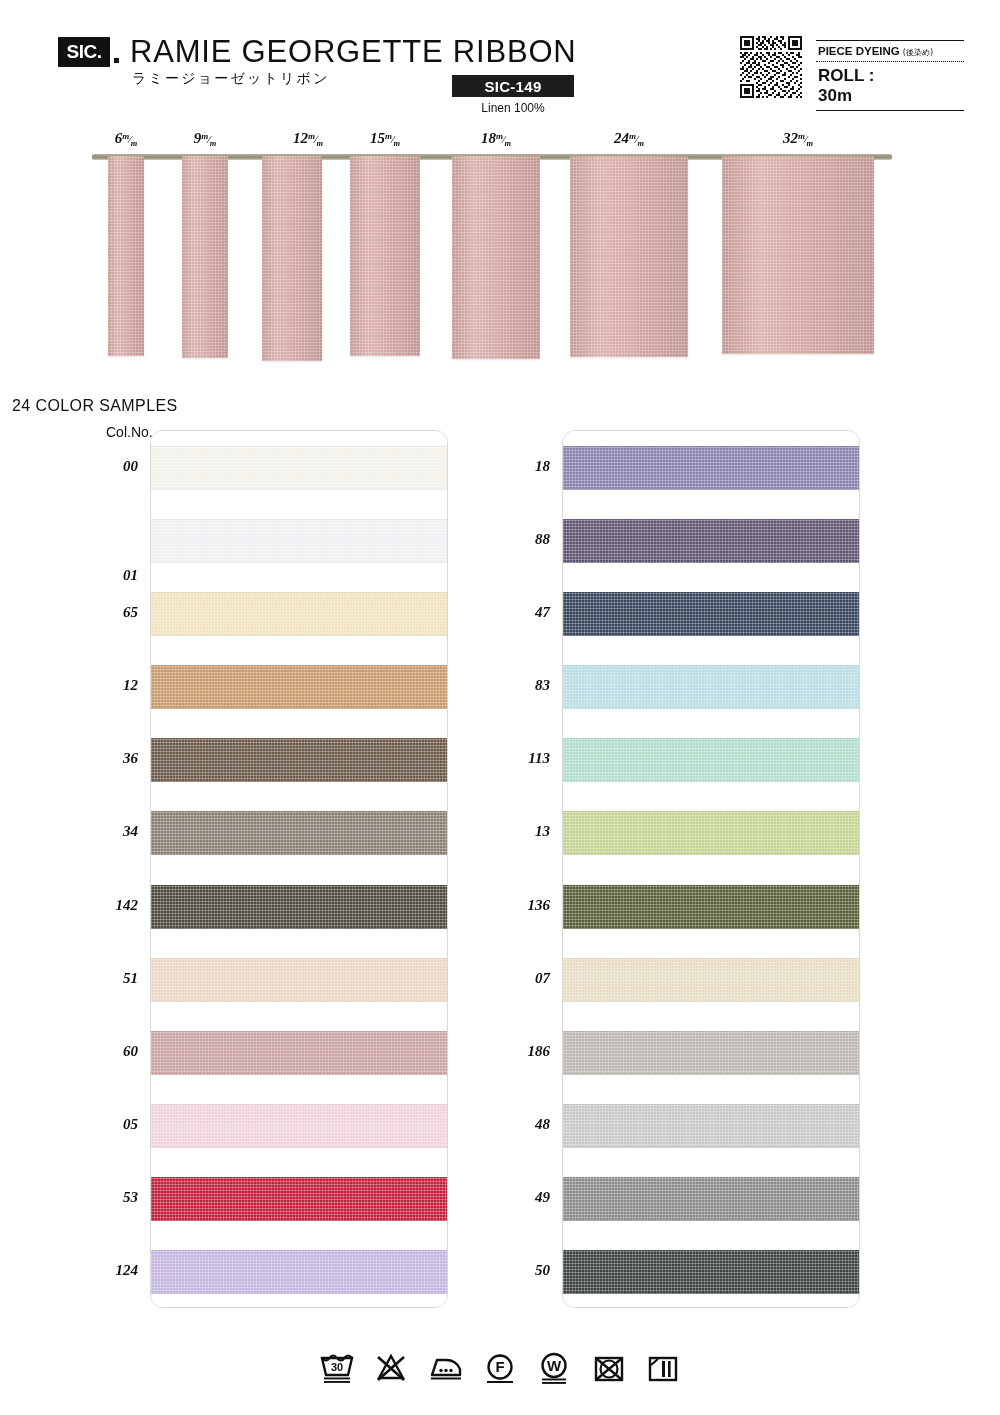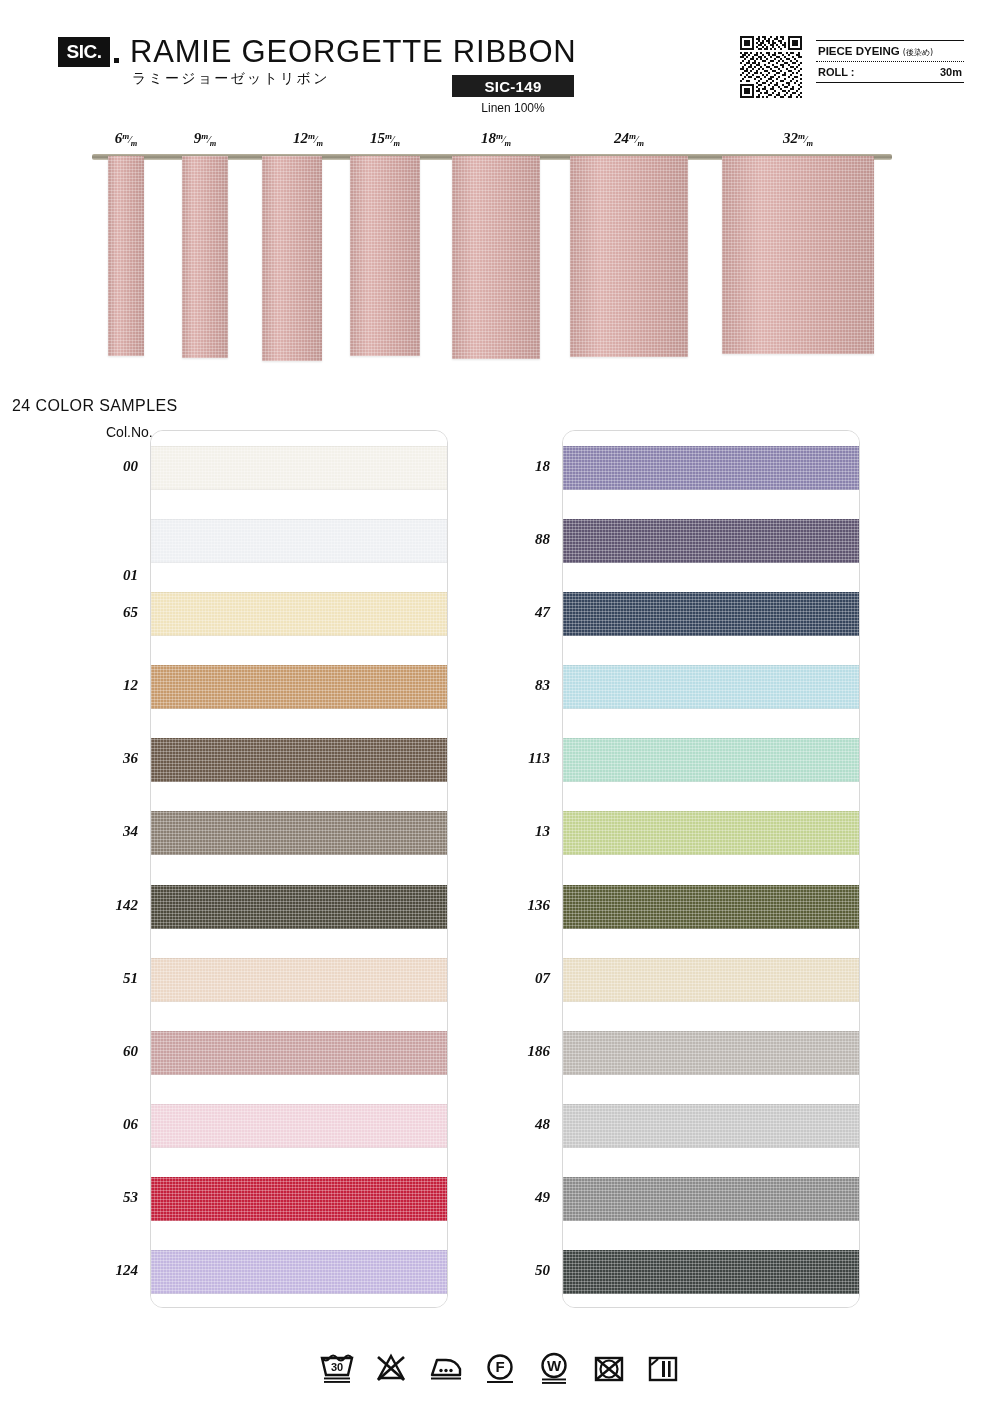--- a/index.html
+++ b/index.html
@@ -67,22 +67,22 @@
   .spec { position:absolute; left:816px; top:34px; width:148px; }
   .spec .rule-top { border-top:1.4px solid #111; }
   .spec .row1 {
     padding:4px 2px 3px 2px; font-size:11.5px; font-weight:bold;
     display:flex; align-items:baseline; white-space:nowrap;
   }
   .spec .row1 .jp { font-size:8px; font-weight:normal; margin-left:3px;
     font-family:"DejaVu Sans", sans-serif; }
   .spec .dotted { border-top:1.6px dotted #111; }
   .spec .row2 {
-    padding:4px 2px 4px 2px; font-size:11px; font-weight:bold;
-    display:flex; justify-content:space-between; white-space:nowrap;
+    padding:4px 2px 4px 2px; font-size:17px; font-weight:bold;
+    display:flex; justify-content:space-between; white-space:nowrap;flex-direction:column;
   }
   .spec .rule-bot { border-top:1.4px solid #111; }
 
   
   .widths { position:absolute; left:0; top:130px; width:1000px; height:240px; }
   .w-label {
     position:absolute; top:0; font-size:15px; font-weight:bold; font-style:italic;
     font-family:"Liberation Serif", serif; white-space:nowrap; text-align:center;
   }
   .w-label .unit { font-size:10px; }
@@ -565,21 +565,21 @@
 <div id="numbers-host">
     <div class="col-num left-n" style="top: 457.583px;">00</div>
     <div class="col-num left-n" style="top: 530.75px; margin-top: 36px;">01</div>
     <div class="col-num left-n" style="top: 603.917px;">65</div>
     <div class="col-num left-n" style="top: 677.083px;">12</div>
     <div class="col-num left-n" style="top: 750.25px;">36</div>
     <div class="col-num left-n" style="top: 823.417px;">34</div>
     <div class="col-num left-n" style="top: 896.583px;">142</div>
     <div class="col-num left-n" style="top: 969.75px;">51</div>
     <div class="col-num left-n" style="top: 1042.92px;">60</div>
-    <div class="col-num left-n" style="top: 1116.08px;">06</div>
+    <div class="col-num left-n" style="top: 1116.08px;">05</div>
     <div class="col-num left-n" style="top: 1189.25px;">53</div>
     <div class="col-num left-n" style="top: 1262.42px;">124</div>
     <div class="col-num right-n" style="top: 457.583px;">18</div>
     <div class="col-num right-n" style="top: 530.75px;">88</div>
     <div class="col-num right-n" style="top: 603.917px;">47</div>
     <div class="col-num right-n" style="top: 677.083px;">83</div>
     <div class="col-num right-n" style="top: 750.25px;">113</div>
     <div class="col-num right-n" style="top: 823.417px;">13</div>
     <div class="col-num right-n" style="top: 896.583px;">136</div>
     <div class="col-num right-n" style="top: 969.75px;">07</div>

